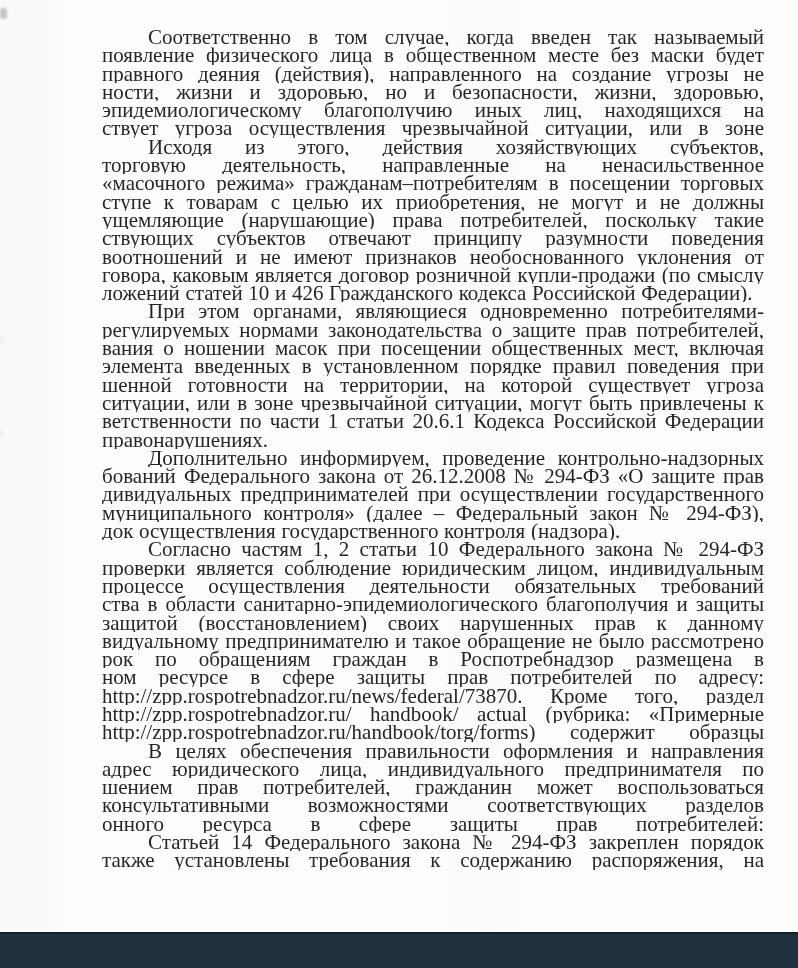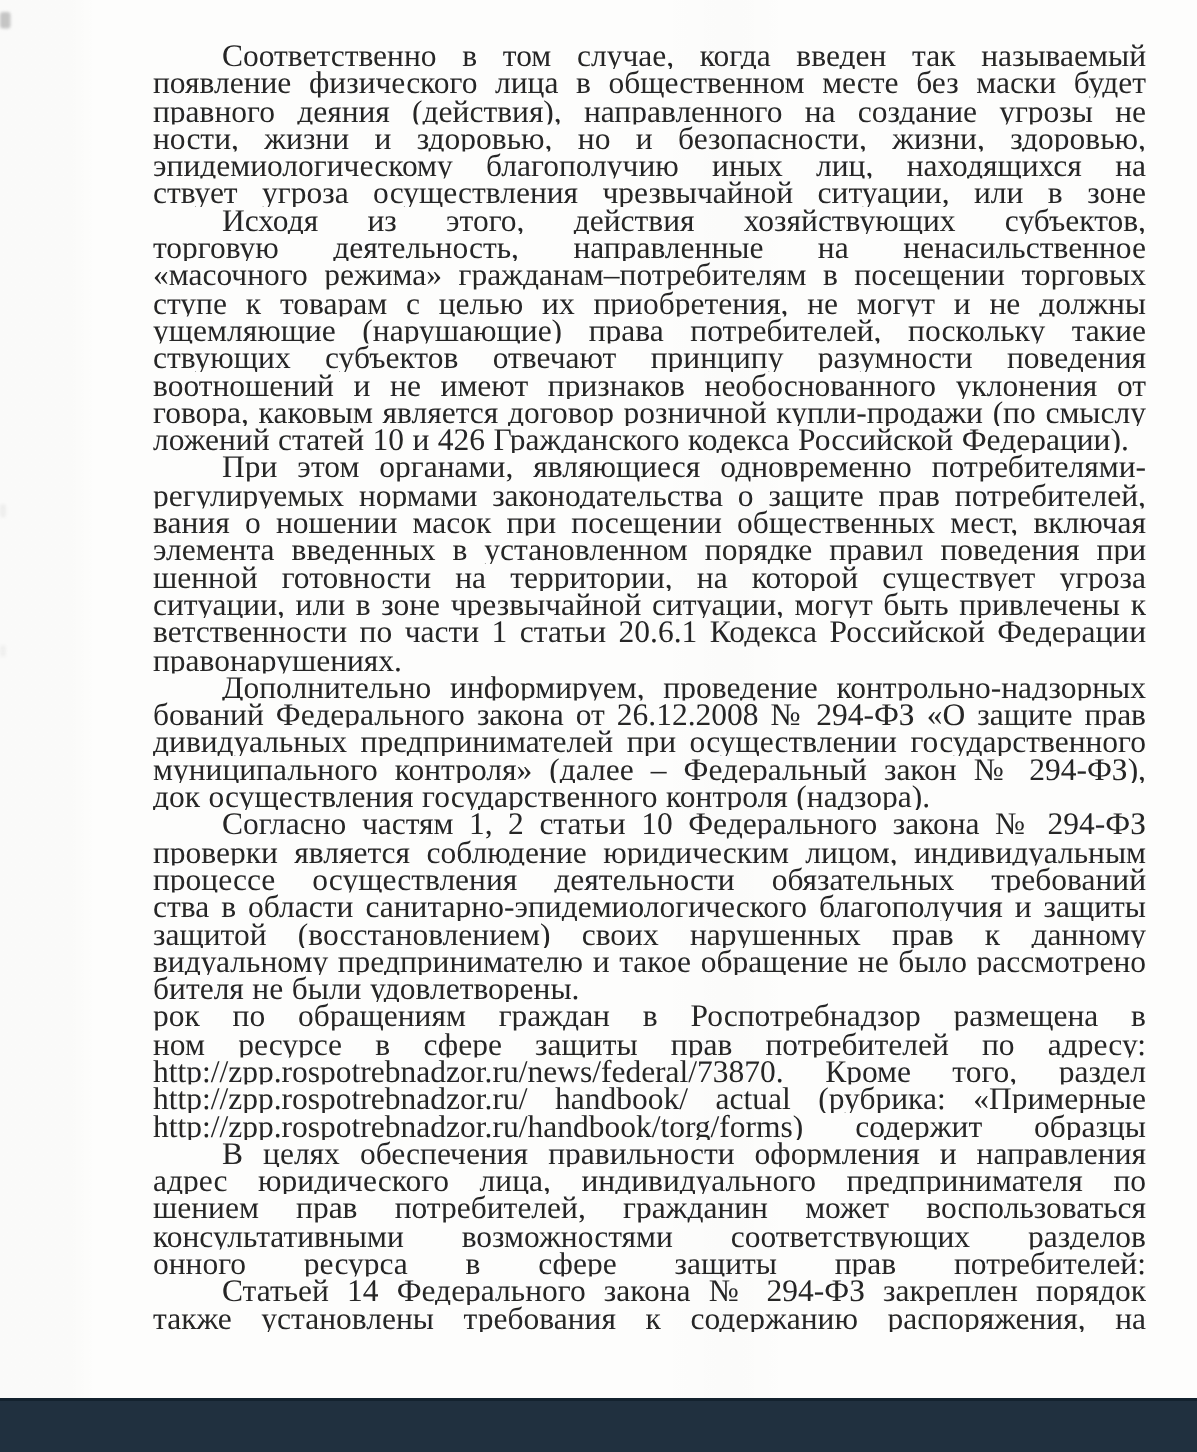--- a/index.html
+++ b/index.html
@@ -95,21 +95,20 @@
       </div>
       <div class="para">
         <div class="line first">Согласно частям 1, 2 статьи 10 Федерального закона № 294-ФЗ предметом внеплановой</div>
         <div class="line">проверки является соблюдение юридическим лицом, индивидуальным предпринимателем в</div>
         <div class="line">процессе осуществления деятельности обязательных требований действующего законодатель-</div>
         <div class="line last">ства в области санитарно-эпидемиологического благополучия и защиты прав потребителей.</div>
       </div>
       <div class="para">
         <div class="line">защитой (восстановлением) своих нарушенных прав к данному юридическому лицу или инди-</div>
         <div class="line">видуальному предпринимателю и такое обращение не было рассмотрено или требования потре-</div>
-        <div class="line last">бителя не были удовлетворены.</div>
       </div>
       <div class="para">
         <div class="line">рок по обращениям граждан в Роспотребнадзор размещена в государственном информацион-</div>
         <div class="line">ном ресурсе в сфере защиты прав потребителей по адресу:</div>
         <div class="line">http://zpp.rospotrebnadzor.ru/news/federal/73870. Кроме того, раздел «Справочник потребителя»</div>
         <div class="line">http://zpp.rospotrebnadzor.ru/ handbook/ actual (рубрика: «Примерные формы документов»</div>
         <div class="line last">http://zpp.rospotrebnadzor.ru/handbook/torg/forms) содержит образцы претензий.</div>
       </div>
       <div class="para">
         <div class="line first">В целях обеспечения правильности оформления и направления документов заявителем в</div>

